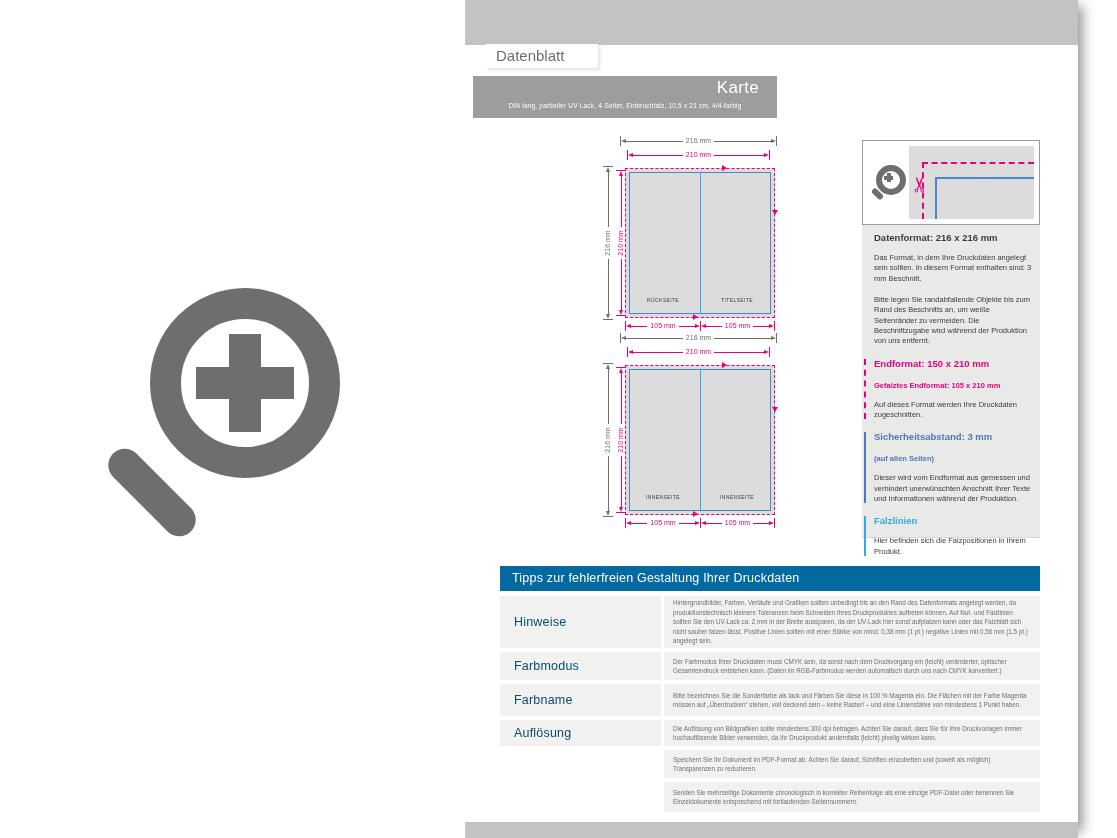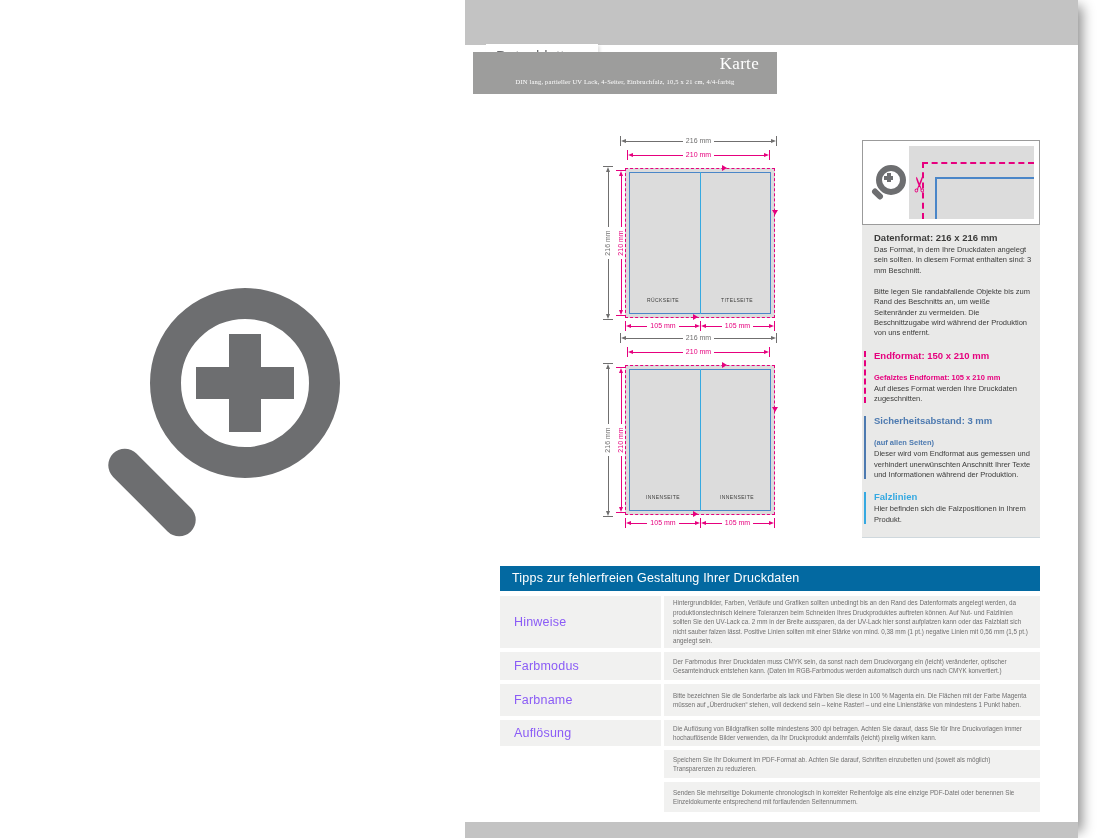--- a/index.html
+++ b/index.html
@@ -11,21 +11,21 @@
   .bigmag .circle{position:absolute;left:150px;top:288px;width:128px;height:128px;border:31px solid #6d6e70;border-radius:50%;}
   .bigmag .ph{position:absolute;left:196px;top:367px;width:98px;height:32px;background:#6d6e70;}
   .bigmag .pv{position:absolute;left:229px;top:334px;width:32px;height:98px;background:#6d6e70;}
   .bigmag .handle{position:absolute;left:97px;top:476px;width:110px;height:33px;background:#6d6e70;border-radius:17px;transform:rotate(45deg);}
 
   
   .page{position:absolute;left:465px;top:0;width:613px;height:838px;background:#ffffff;box-shadow:10px 0 12px -6px rgba(0,0,0,.45);}
   .band-top{position:absolute;left:0;top:0;width:613px;height:45px;background:#c3c3c3;}
   .band-bottom{position:absolute;left:0;top:822px;width:613px;height:16px;background:#c3c3c3;}
   .tab{position:absolute;left:21px;top:44px;width:112px;height:24px;background:#ffffff;color:#6d6e70;font-size:15px;line-height:24px;padding-left:10px;box-sizing:border-box;box-shadow:2px 2px 3px rgba(0,0,0,.12);}
-  .titlebar{position:absolute;left:8px;top:52px;width:304px;height:42px;background:#9d9d9c;color:#fff;box-sizing:border-box;font-family:Liberation Serif, serif;}
+  .titlebar{position:absolute;left:8px;top:76px;width:304px;height:42px;background:#9d9d9c;color:#fff;box-sizing:border-box;}
   .titlebar .t{position:absolute;right:18px;top:2px;font-size:17px;letter-spacing:.3px;}
   .titlebar .st{position:absolute;left:0;right:0;top:26px;text-align:center;font-size:6.5px;letter-spacing:.2px;}
 
   
   .dim{position:absolute;display:flex;align-items:center;height:10px;}
   .dim .ln{flex:1;height:1px;background:currentColor;}
   .dim .tk{width:1px;align-self:stretch;background:currentColor;}
   .dim .al{width:0;height:0;border-top:2.5px solid transparent;border-bottom:2.5px solid transparent;border-right:5px solid currentColor;}
   .dim .ar{width:0;height:0;border-top:2.5px solid transparent;border-bottom:2.5px solid transparent;border-left:5px solid currentColor;}
   .dim .lbl{padding:0 3px;font-size:7px;line-height:10px;white-space:nowrap;}
@@ -55,34 +55,34 @@
   .minimag .hd{position:absolute;left:0px;top:28px;width:13px;height:6px;background:#6d6e70;border-radius:3px;transform:rotate(45deg);}
   .dd{position:absolute;left:46px;top:5px;right:5px;bottom:5px;background:#dcdcdc;}
   .dd .dh{position:absolute;left:13px;right:0;top:16px;border-top:2px dashed #e6007e;}
   .dd .dv{position:absolute;left:13px;top:16px;bottom:0;border-left:2px dashed #e6007e;}
   .dd .bh{position:absolute;left:26px;right:0;top:31px;border-top:2px solid #4a86c8;}
   .dd .bv{position:absolute;left:26px;top:31px;bottom:0;border-left:2px solid #4a86c8;}
   .dd .sc{position:absolute;left:2px;top:28px;color:#e6007e;font-size:21px;transform:rotate(-90deg);line-height:1;}
   .ptext{position:absolute;left:0;top:90px;width:178px;box-sizing:border-box;padding:2px 8px 0 12px;}
   .sec{position:relative;margin-bottom:11px;}
   .ph{font-size:9.5px;font-weight:bold;color:#3c3c3b;}
-  .pb{font-size:7.5px;color:#3c3c3b;line-height:1.38;margin-top:2px;}
+  .pb{font-size:7.5px;color:#3c3c3b;line-height:1.38;margin-top:10px;}
   .psub{font-size:7.5px;font-weight:bold;margin-top:12px;}
   .mag-t{color:#e6007e;}
   .blue-t{color:#4d7ab0;}
   .cyan-t{color:#36a9e1;}
   .acc::before{content:"";position:absolute;left:-10px;top:1px;bottom:1px;}
   .acc-mag::before{border-left:2px dashed #e6007e;}
   .acc-blue::before{border-left:2px solid #4d7ab0;}
   .acc-cyan::before{border-left:2px solid #36a9e1;}
 
   
   .tips-header{position:absolute;left:35px;top:566px;width:540px;height:25px;background:#0369a1;color:#ffffff;font-size:12.5px;line-height:25px;padding-left:12px;box-sizing:border-box;letter-spacing:.2px;}
   .cell{position:absolute;background:#f1f1f0;box-sizing:border-box;}
-  .rlabel{left:35px;width:161px;display:flex;align-items:center;padding-left:14px;font-size:12.5px;color:#8b5cf6;letter-spacing:.2px;}
+  .rlabel{left:35px;width:161px;display:flex;align-items:center;padding-left:14px;font-size:12.5px;color:#0c4a6e;letter-spacing:.2px;}
   .rtext{left:199px;width:376px;display:flex;align-items:center;padding:4px 9px;font-size:6.3px;line-height:1.5;color:#706f6f;}
   .r1{top:596px;height:52px;} .r2{top:652px;height:28px;} .r3{top:684px;height:32px;}
   .r4{top:720px;height:26px;} .r5{top:750px;height:28px;} .r6{top:782px;height:30px;}
 </style>
 </head>
 <body>
 
 <div class="stage">
 
   <div class="bigmag">

